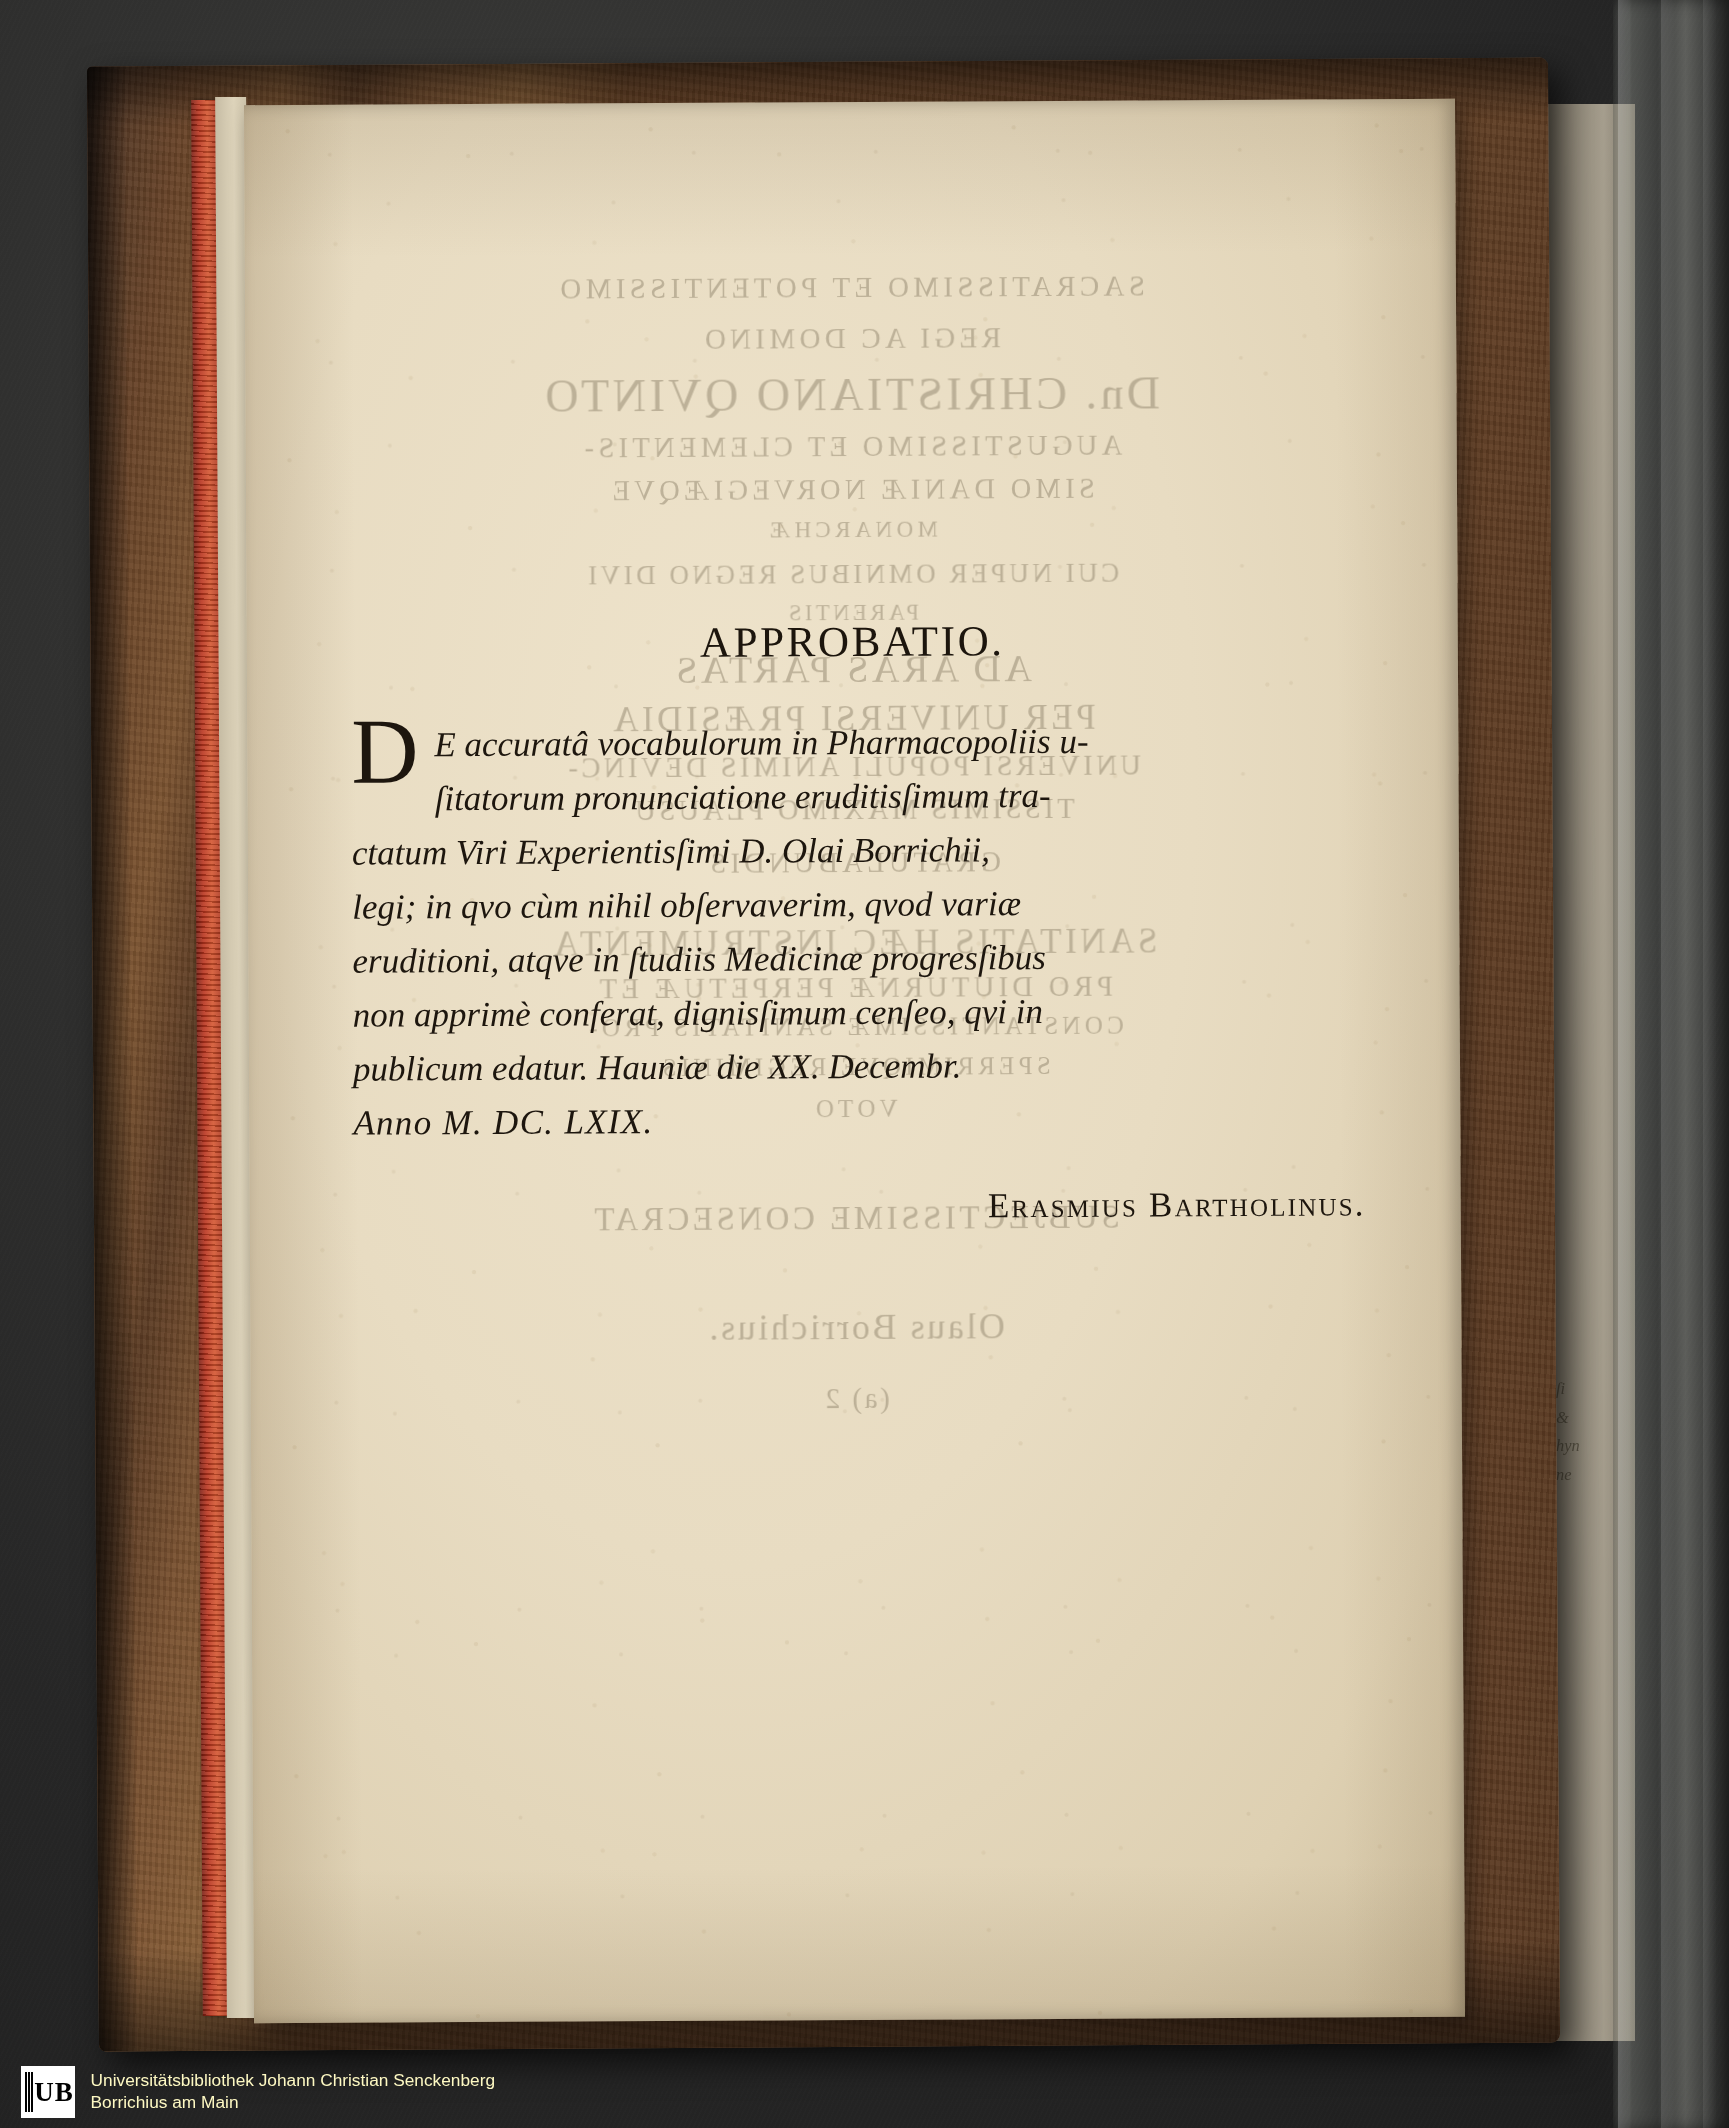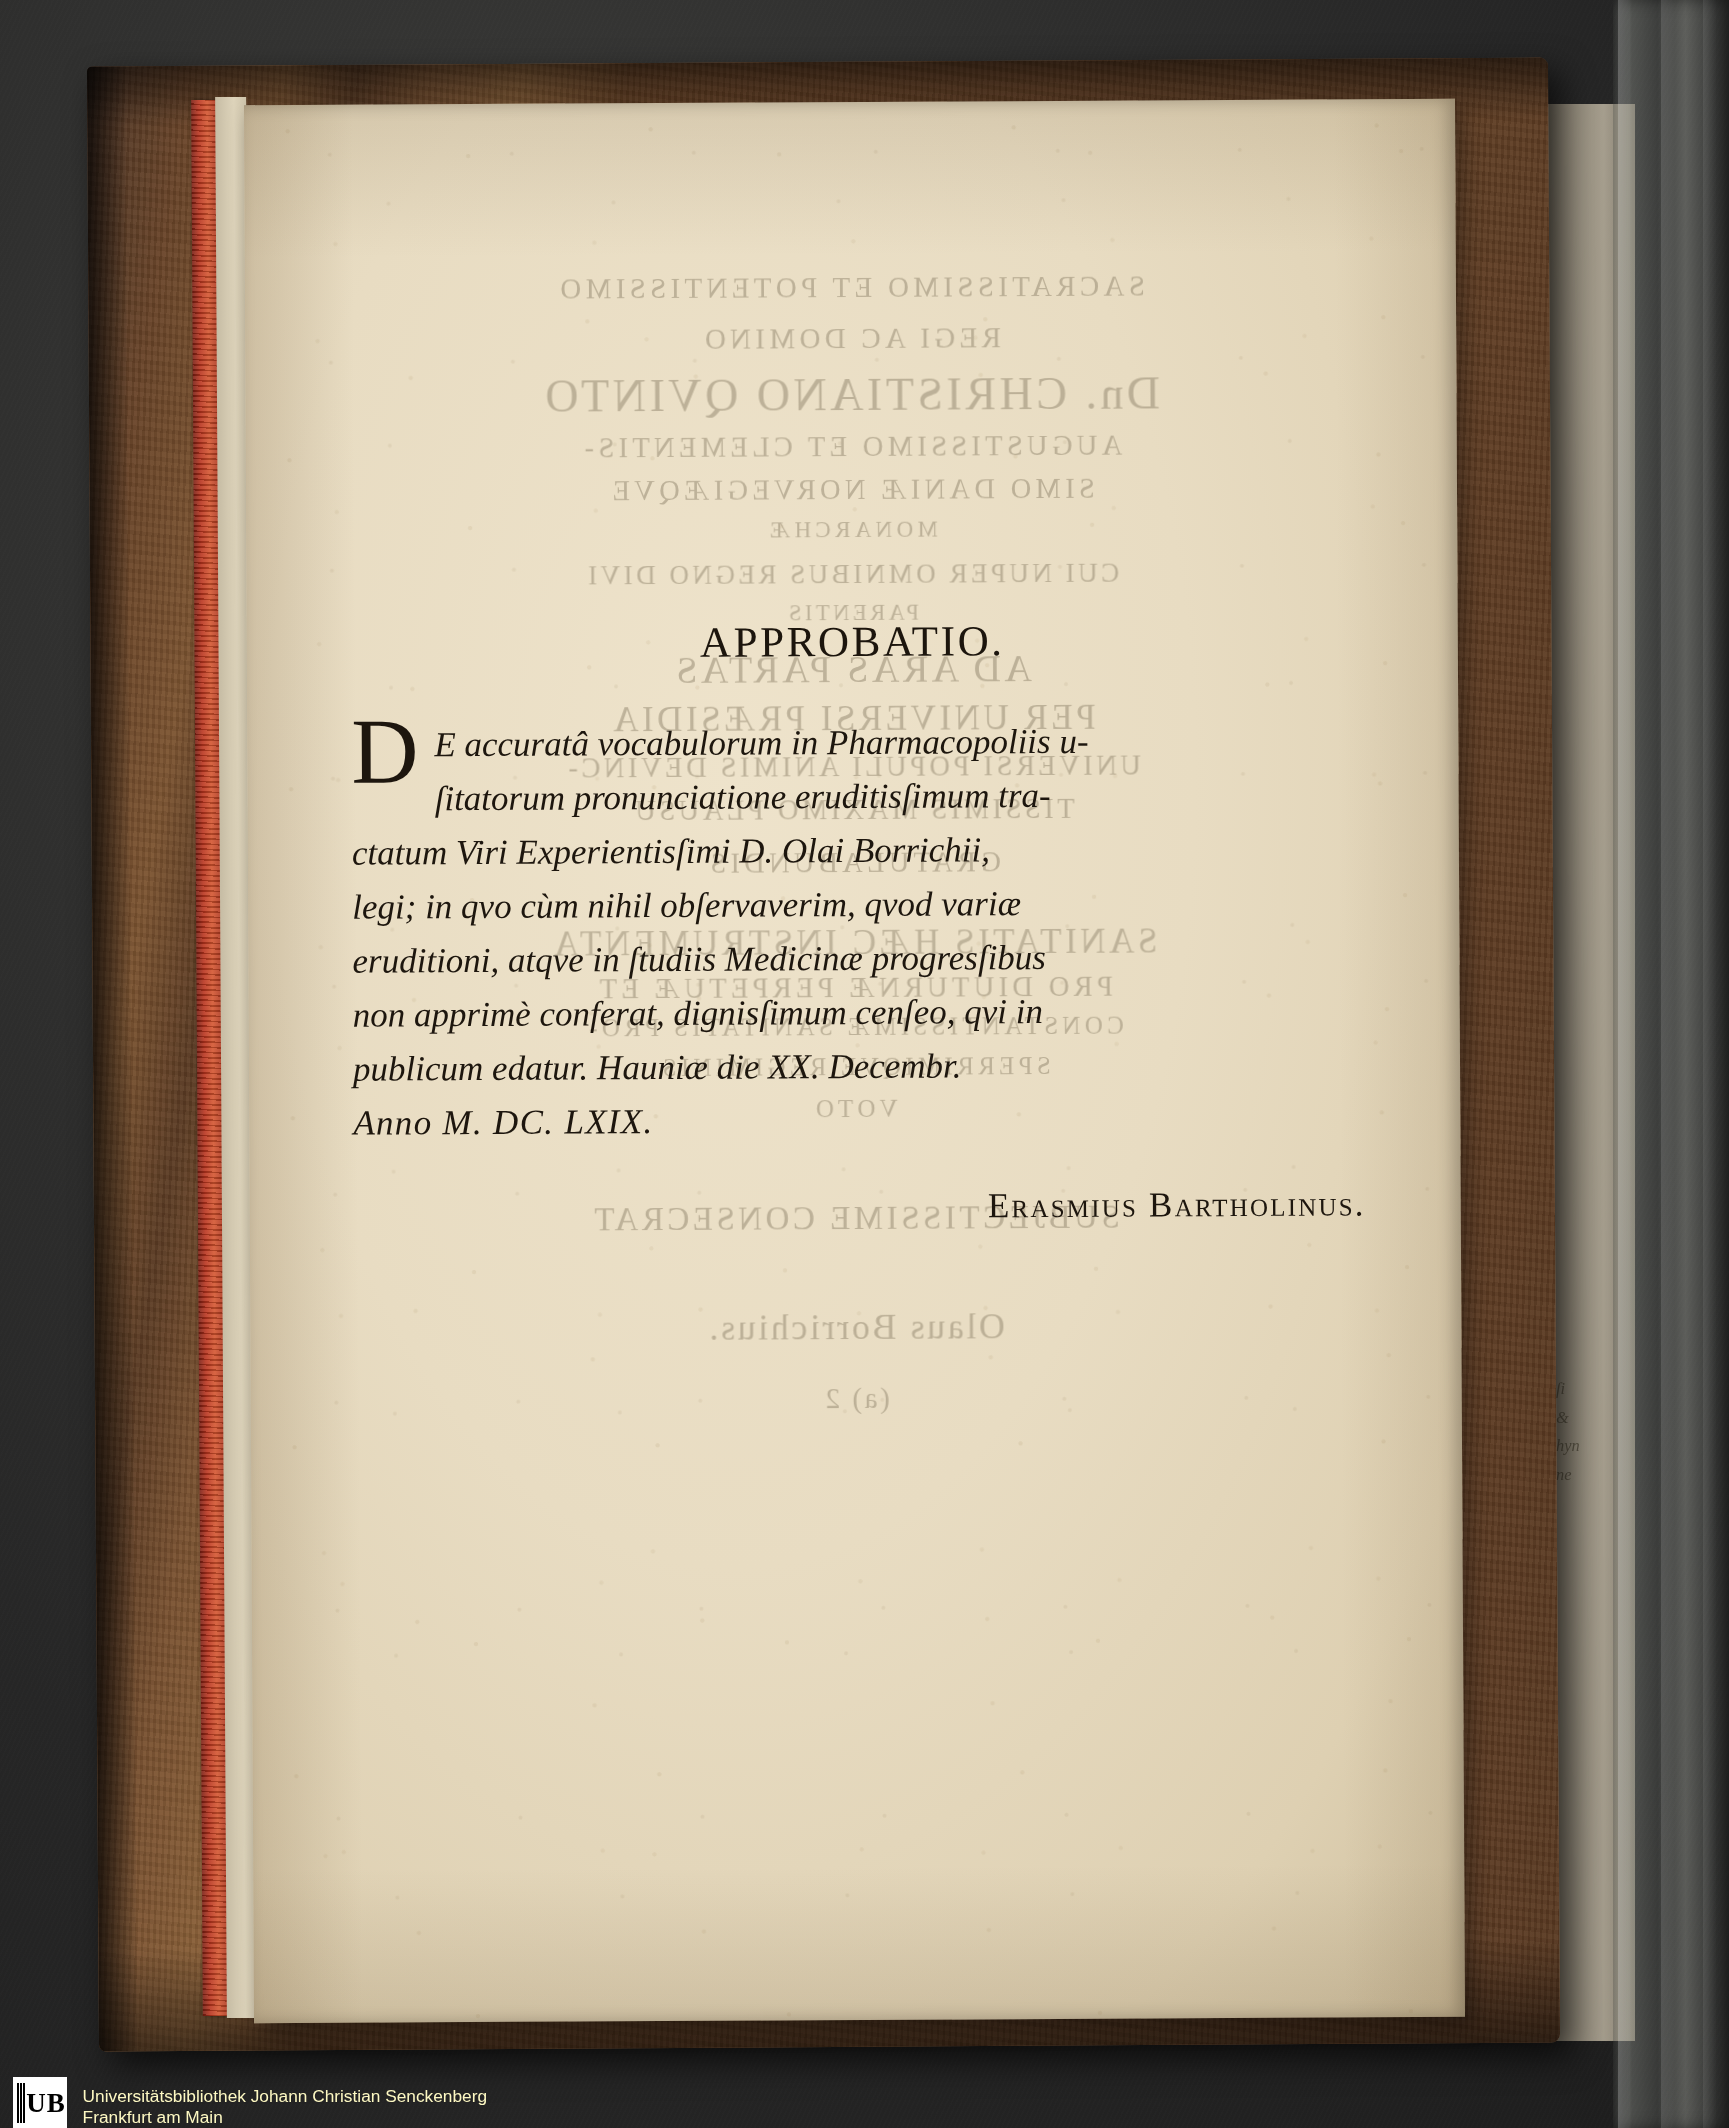--- a/index.html
+++ b/index.html
@@ -257,23 +257,23 @@
   }
 
   
   .ub-bar {
     position: absolute;
     left: 0;
     bottom: 0;
     width: 1729px;
     height: 74px;
     display: flex;
-    align-items: flex-end;
+    align-items: center;
     gap: 15.6px;
-    padding-left: 13px;
+    padding-left: 21px;
     box-sizing: border-box;
     background: rgba(0,0,0,0);
   }
   .ub-logo {
     width: 54px;
     height: 52px;
     background: #ffffff;
     color: #000;
     display: flex;
     align-items: center;
@@ -376,16 +376,16 @@
   <div class="gleam g3"></div>
 </div>
 
 <div class="ub-bar">
   <div class="ub-logo">
     <span class="bars"></span>
     <span style="padding-left:12px;">UB</span>
   </div>
   <div class="ub-text">
     <span>Universitätsbibliothek Johann Christian Senckenberg</span>
-    <span class="l2">Frankfurt am Main</span>
+    <span class="l2">Borrichius am Main</span>
   </div>
 </div>
 
 
 </body></html>

